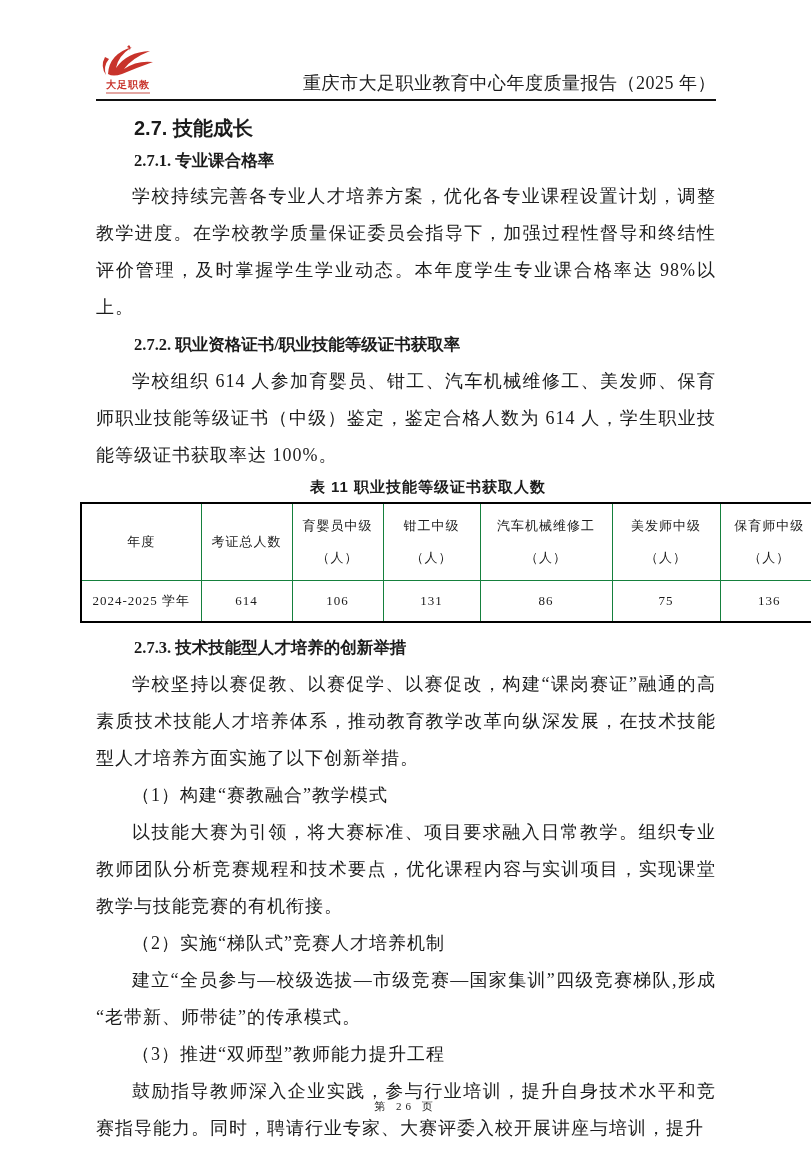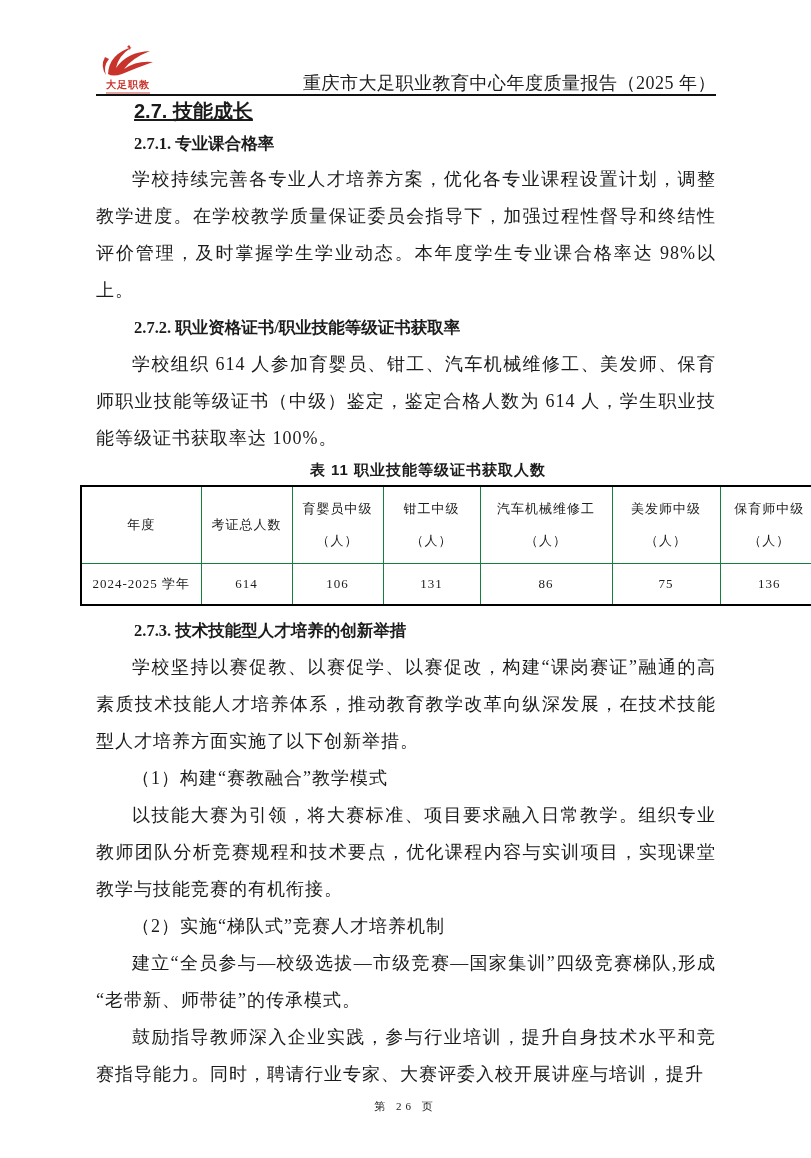--- a/index.html
+++ b/index.html
@@ -10,20 +10,21 @@
     margin:0 auto;
     background:#ffffff;
     font-family:"Liberation Serif","DejaVu Serif",serif;
     color:#1b1b1b;
     overflow:hidden;
   }
   
   .header {
     margin:0 95px 0 96px;
     padding-top:44px;
+    padding-bottom:5px;
     display:flex;
     justify-content:space-between;
     align-items:flex-end;
     border-bottom:2.5px solid #111;
   }
   .logo { display:flex; flex-direction:column; align-items:flex-start; }
   .logo-text {
     font-family:"Liberation Sans","DejaVu Sans",sans-serif;
     font-size:10px; font-weight:bold; color:#c8332b;
     letter-spacing:1px; line-height:10px; margin-left:10px;
@@ -33,23 +34,22 @@
   }
   .doc-title {
     font-size:18px; letter-spacing:0.5px; line-height:20px;
     padding-bottom:1px;
   }
   
   .content { margin:0 95px 0 96px; }
   .h1 {
     font-family:"Liberation Sans","DejaVu Sans",sans-serif;
     font-size:20px; font-weight:bold;
-    line-height:30px; 
+    line-height:30px; margin-top:12px;
     padding-left:38px;
-    text-decoration:underline;
   }
   .h2 {
     font-family:Liberation Serif, serif;
     font-size:16.5px; font-weight:bold;
     line-height:35px;
     padding-left:38px;
   }
   .h2.tall { line-height:37px; }
   .para {
     font-size:18px; line-height:37px;
@@ -198,19 +198,20 @@
 
     <div class="h2 tall" style="margin-top:6px;">2.7.3. 技术技能型人才培养的创新举措</div>
     <p class="para">学校坚持以赛促教、以赛促学、以赛促改，构建“课岗赛证”融通的高素质技术技能人才培养体系，推动教育教学改革向纵深发展，在技术技能型人才培养方面实施了以下创新举措。</p>
 
     <p class="item-title">（1）构建“赛教融合”教学模式</p>
     <p class="para">以技能大赛为引领，将大赛标准、项目要求融入日常教学。组织专业教师团队分析竞赛规程和技术要点，优化课程内容与实训项目，实现课堂教学与技能竞赛的有机衔接。</p>
 
     <p class="item-title">（2）实施“梯队式”竞赛人才培养机制</p>
     <p class="para">建立“全员参与—校级选拔—市级竞赛—国家集训”四级竞赛梯队,形成“老带新、师带徒”的传承模式。</p>
 
+    <p class="item-title">（3）推进“双师型”教师能力提升工程</p>
     <p class="para">鼓励指导教师深入企业实践，参与行业培训，提升自身技术水平和竞赛指导能力。同时，聘请行业专家、大赛评委入校开展讲座与培训，提升</p>
 
   </div>
 
   <div class="footer">第 26 页</div>
 
 </div>
 
 </body></html>

